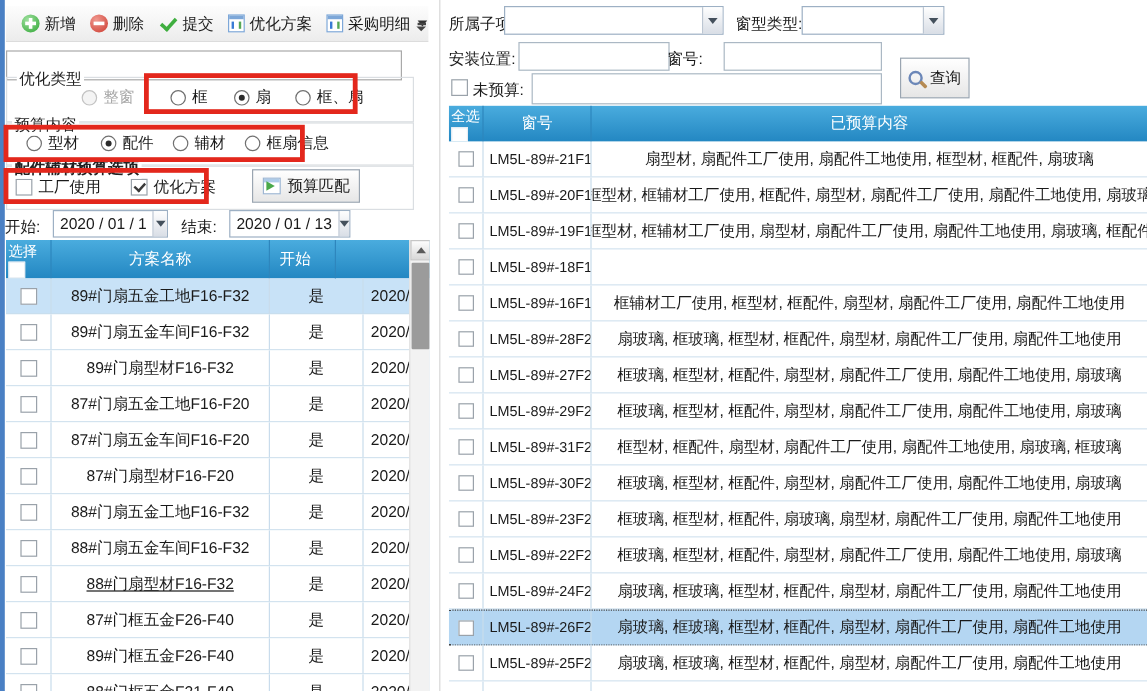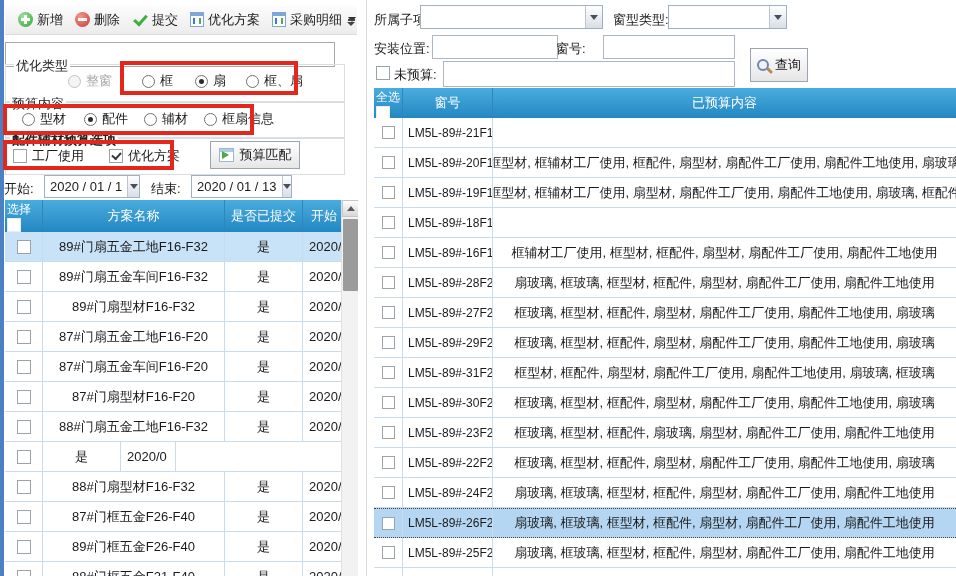--- a/index.html
+++ b/index.html
@@ -227,21 +227,20 @@
     <span class="dd"></span>
   </div>
 
   <div class="tbl" style="left:5px;top:200px;width:353px;height:376px;">
     <div class="thead" style="height:32px;">
       <div class="th sel-col" style="width:38px;">
         <span style="font-size:12px;">选择</span>
         <span class="cb"></span>
       </div>
       <div class="th" style="width:182px;">方案名称</div>
-      <div class="th" style="width:78px;">是否已提交</div>
       <div class="th" style="width:55px;justify-content:flex-start;padding-left:8px;">开始</div>
     </div>
     <div id="plan-rows">
         <div class="trow selected-left" style="height: 30px;">
           <div class="td cbcell" style="width: 38px;">
             <span class="cb"></span>
           </div>
           <div class="td center" style="width: 182px;">89#门扇五金工地F16-F32</div>
           <div class="td center" style="width: 78px;">是</div>
           <div class="td" style="width: 55px; padding-left: 6px;">2020/0</div>
@@ -291,28 +290,29 @@
             <span class="cb"></span>
           </div>
           <div class="td center" style="width: 182px;">88#门扇五金工地F16-F32</div>
           <div class="td center" style="width: 78px;">是</div>
           <div class="td" style="width: 55px; padding-left: 6px;">2020/0</div>
         </div>
         <div class="trow" style="height: 30px;">
           <div class="td cbcell" style="width: 38px;">
             <span class="cb"></span>
           </div>
-          <div class="td center" style="width: 78px;">是</div>
-          <div class="td" style="width: 55px; padding-left: 6px;">2020/0</div>
-        </div>
-        <div class="trow" style="height: 30px;">
-          <div class="td cbcell" style="width: 38px;">
-            <span class="cb"></span>
-          </div>
-          <div class="td center" style="width: 182px;">88#门扇型材F16-F32</div>
+          <div class="td center" style="width: 182px;">88#门扇五金车间F16-F32</div>
+          <div class="td center" style="width: 78px;">是</div>
+          <div class="td" style="width: 55px; padding-left: 6px;">2020/0</div>
+        </div>
+        <div class="trow" style="height: 30px;">
+          <div class="td cbcell" style="width: 38px;">
+            <span class="cb"></span>
+          </div>
+          <div class="td center" style="width: 182px; text-decoration: underline;">88#门扇型材F16-F32</div>
           <div class="td center" style="width: 78px;">是</div>
           <div class="td" style="width: 55px; padding-left: 6px;">2020/0</div>
         </div>
         <div class="trow" style="height: 30px;">
           <div class="td cbcell" style="width: 38px;">
             <span class="cb"></span>
           </div>
           <div class="td center" style="width: 182px;">87#门框五金F26-F40</div>
           <div class="td center" style="width: 78px;">是</div>
           <div class="td" style="width: 55px; padding-left: 6px;">2020/0</div>
@@ -373,20 +373,21 @@
       </div>
       <div class="th" style="width:90px;">窗号</div>
       <div class="th" style="width:463px;border-right:none;">已预算内容</div>
     </div>
     <div id="window-rows">
         <div class="trow" style="height: 30px;">
           <div class="td cbcell" style="width: 29px;">
             <span class="cb" style="width: 13px; height: 13px;"></span>
           </div>
           <div class="td" style="width: 90px; padding-left: 5px; font-size: 12px;">LM5L-89#-21F19</div>
+          <div class="td center" style="width: 463px; border-right: none;">扇型材, 扇配件工厂使用, 扇配件工地使用, 框型材, 框配件, 扇玻璃</div>
         </div>
         <div class="trow" style="height: 30px;">
           <div class="td cbcell" style="width: 29px;">
             <span class="cb" style="width: 13px; height: 13px;"></span>
           </div>
           <div class="td" style="width: 90px; padding-left: 5px; font-size: 12px;">LM5L-89#-20F18</div>
           <div class="td center" style="width: 463px; border-right: none;">框型材, 框辅材工厂使用, 框配件, 扇型材, 扇配件工厂使用, 扇配件工地使用, 扇玻璃</div>
         </div>
         <div class="trow" style="height: 30px;">
           <div class="td cbcell" style="width: 29px;">

